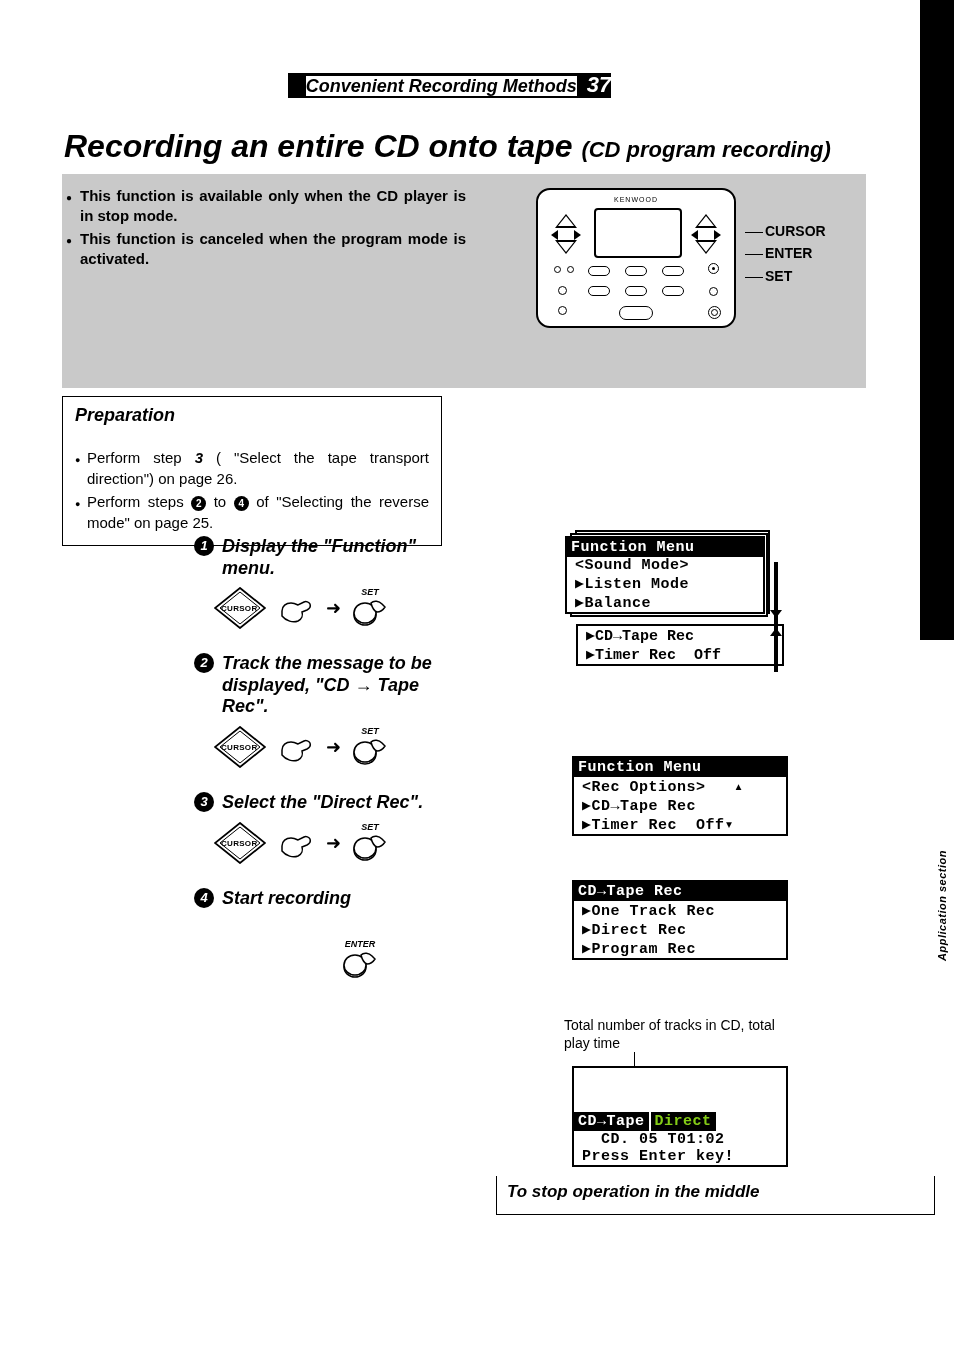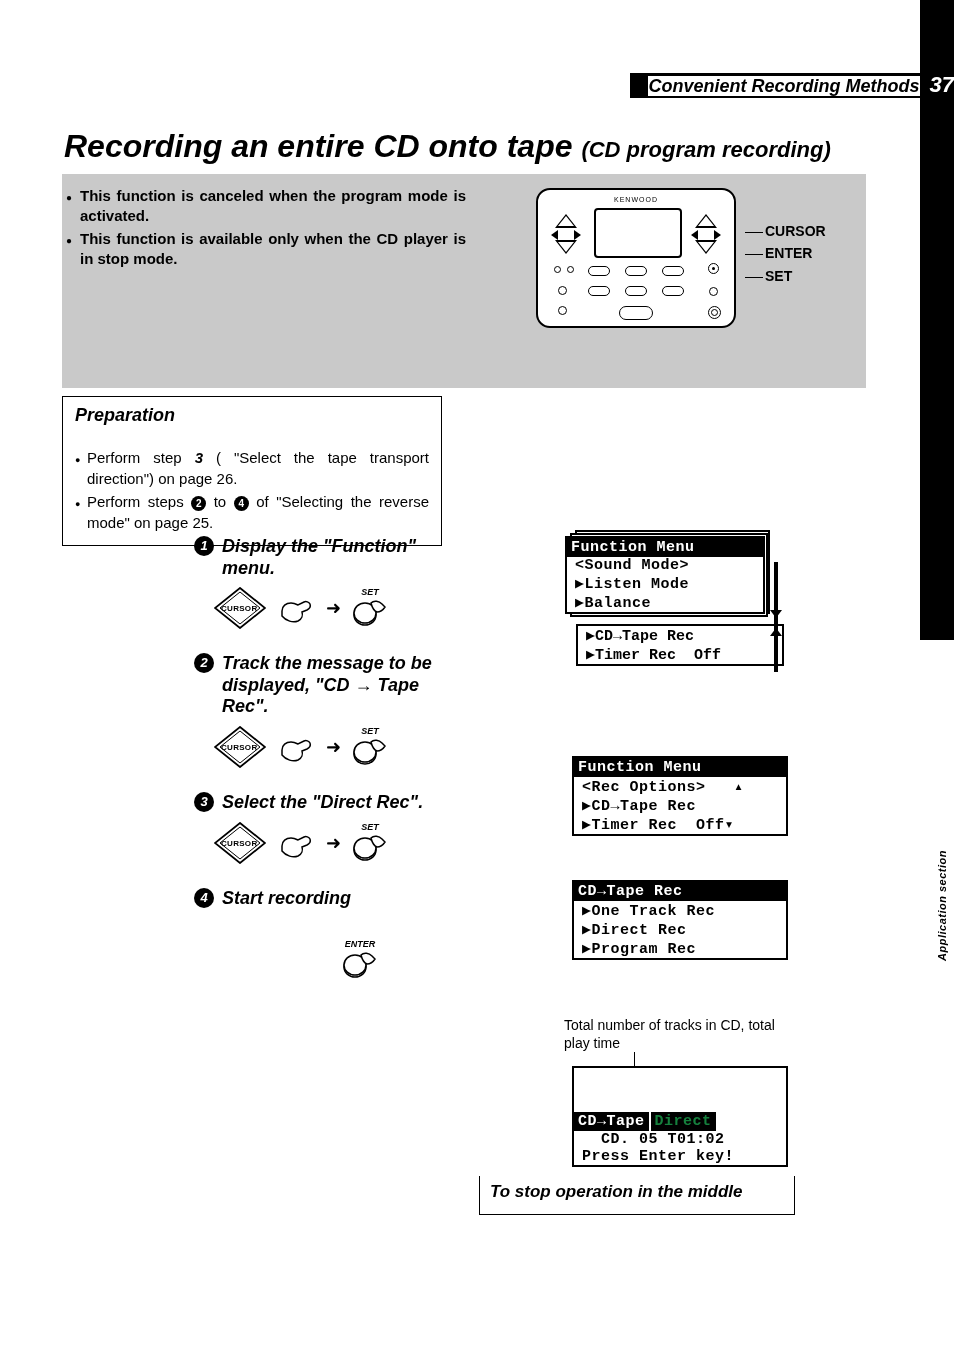--- a/index.html
+++ b/index.html
@@ -13,21 +13,22 @@
   }
   .right-edge {
     position: absolute;
     top: 0; right: 0;
     width: 34px; height: 640px;
     background: #000;
   }
   .header-bar {
     position: absolute;
     top: 73px; left: 0; right: 0;
-    text-align: right;
+    text-align: center;
+    padding-right: 55px;
   }
   .header-bar .sec-title {
     font-style: italic;
     font-weight: bold;
     font-size: 18px;
     color: #fff;
     background: #000;
     display: inline-block;
     padding: 0 0 0 18px;
     line-height: 24px;
@@ -160,29 +161,29 @@
   .lcd-scroll { position:absolute; top:538px; left:770px; width:14px; height:140px; }
   .lcd-scroll .bar{position:absolute;top:24px;left:4px;bottom:6px;width:4px;background:#000;}
   .lcd-scroll .at{position:absolute;left:0;width:0;height:0;border-left:6px solid transparent;border-right:6px solid transparent;}
   .lcd-scroll .atd{border-top:8px solid #000;top:72px;}
   .lcd-scroll .atu{border-bottom:8px solid #000;top:90px;}
 
   .lcd2 { top:756px; left:572px; width:216px; }
   .lcd3 { top:880px; left:572px; width:216px; }
   .lcd4 { top:1066px; left:572px; width:216px; }
   .lcd4 .title{width:auto;margin-top:44px;}
-  .lcd4 .title2{background:#000;color:#15803d;padding:1px 4px;display:inline-block;border-left:2px solid #fff;}
+  .lcd4 .title2{background:#000;color:#84cc16;padding:1px 4px;display:inline-block;border-left:2px solid #fff;}
 
   .tracks-note { position:absolute; top:1016px; left:564px; width:230px; font-size:14px; line-height:1.3;}
   .leader { position:absolute; top:1052px; left:634px; width:1px; height:14px; background:#000;}
 
   .stop-box {
     position: absolute;
-    top: 1176px; left: 479px;
-    width: 316px;
+    top: 1176px; left: 496px;
+    width: 439px;
     border: 1.5px solid #000;
     border-top: none;
     padding: 6px 10px 10px;
   }
   .stop-box h3 { font-style:italic; font-weight:bold; font-size:17px; margin-bottom:2px;}
   .stop-box p { font-size:14.5px; font-weight:bold; line-height:1.35; text-align:justify;}
 
   .side-tab {
     position:absolute;
     top: 850px; right: 6px;
@@ -205,25 +206,25 @@
 <div class="main-title">
   <span>Recording an entire CD onto tape</span>
   <span class="sub">(CD program recording)</span>
 </div>
 
 <div class="gray-band"></div>
 
 <div class="intro-notes">
   <div class="note">
       <span class="dot"></span>
-      <span>This function is canceled when the program mode is activated.</span>
+      <span>This function is available only when the CD player is in stop mode.</span>
     </div>
   <div class="note">
       <span class="dot"></span>
-      <span>This function is available only when the CD player is in stop mode.</span>
+      <span>This function is canceled when the program mode is activated.</span>
     </div>
 </div>
 
 <div class="remote">
   <div class="brand">KENWOOD</div>
   <div class="screen"></div>
   <div class="lpad pad">
     <div class="up"></div>
       <div class="mid">
         <span class="left"></span>

